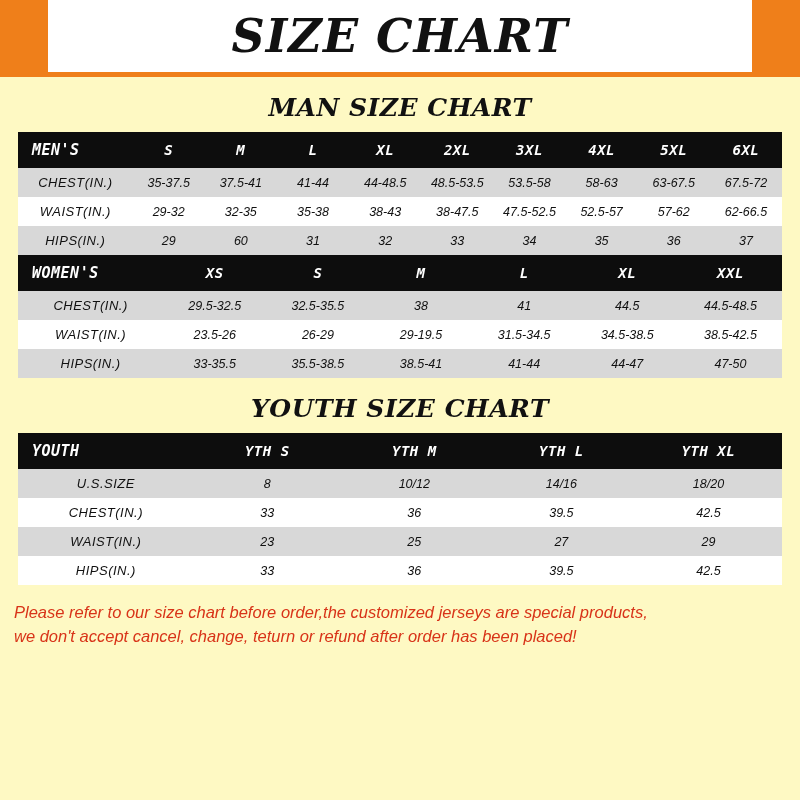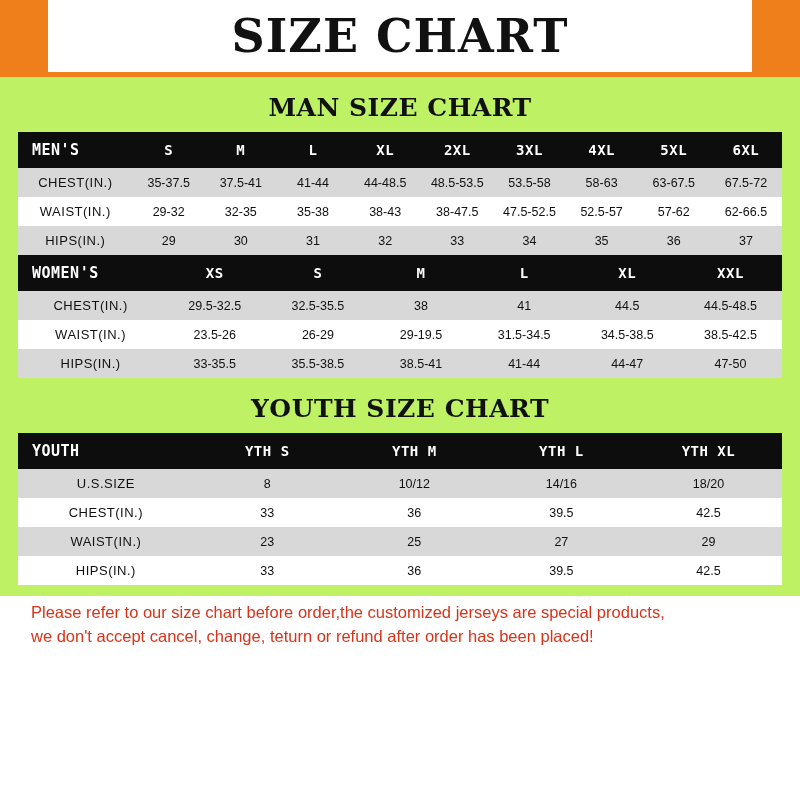--- a/index.html
+++ b/index.html
@@ -9,23 +9,24 @@
   body {
     width: 800px;
     height: 800px;
     background: #ffffff;
     font-family: "Liberation Sans", sans-serif;
     overflow: hidden;
   }
   .page {
     position: relative;
     width: 800px;
-    height: 596px;
-    background: #bef264;
+    height: 800px;
+    background: #fef9c3;
     box-sizing: border-box;
+    font-style: italic;
   }
   
   .header-band {
     position: relative;
     height: 72px;
     background: #ffffff;
     display: flex;
     align-items: center;
     justify-content: center;
   }
@@ -119,21 +120,20 @@
   .youth-table col.c0 { width: 23%; }
 
   .footer-note {
     margin-top: 16px;
     padding: 0 14px;
     color: #d83318;
     font-family: "Liberation Sans", sans-serif;
     font-size: 16.5px;
     line-height: 1.45;
     text-align: left;
-    margin-left: 17px;
   }
   .footer-note .line {
     display: block;
   }
 </style>
 </head>
 <body>
 
 <div class="page">
 
@@ -192,21 +192,21 @@
           <td>38-43</td>
           <td>38-47.5</td>
           <td>47.5-52.5</td>
           <td>52.5-57</td>
           <td>57-62</td>
           <td>62-66.5</td>
         </tr>
         <tr class="row-dark">
           <td class="first-col">HIPS(IN.)</td>
           <td>29</td>
-          <td>30</td>
+          <td>60</td>
           <td>31</td>
           <td>32</td>
           <td>33</td>
           <td>34</td>
           <td>35</td>
           <td>36</td>
           <td>37</td>
         </tr>
       </tbody>
     </table>

